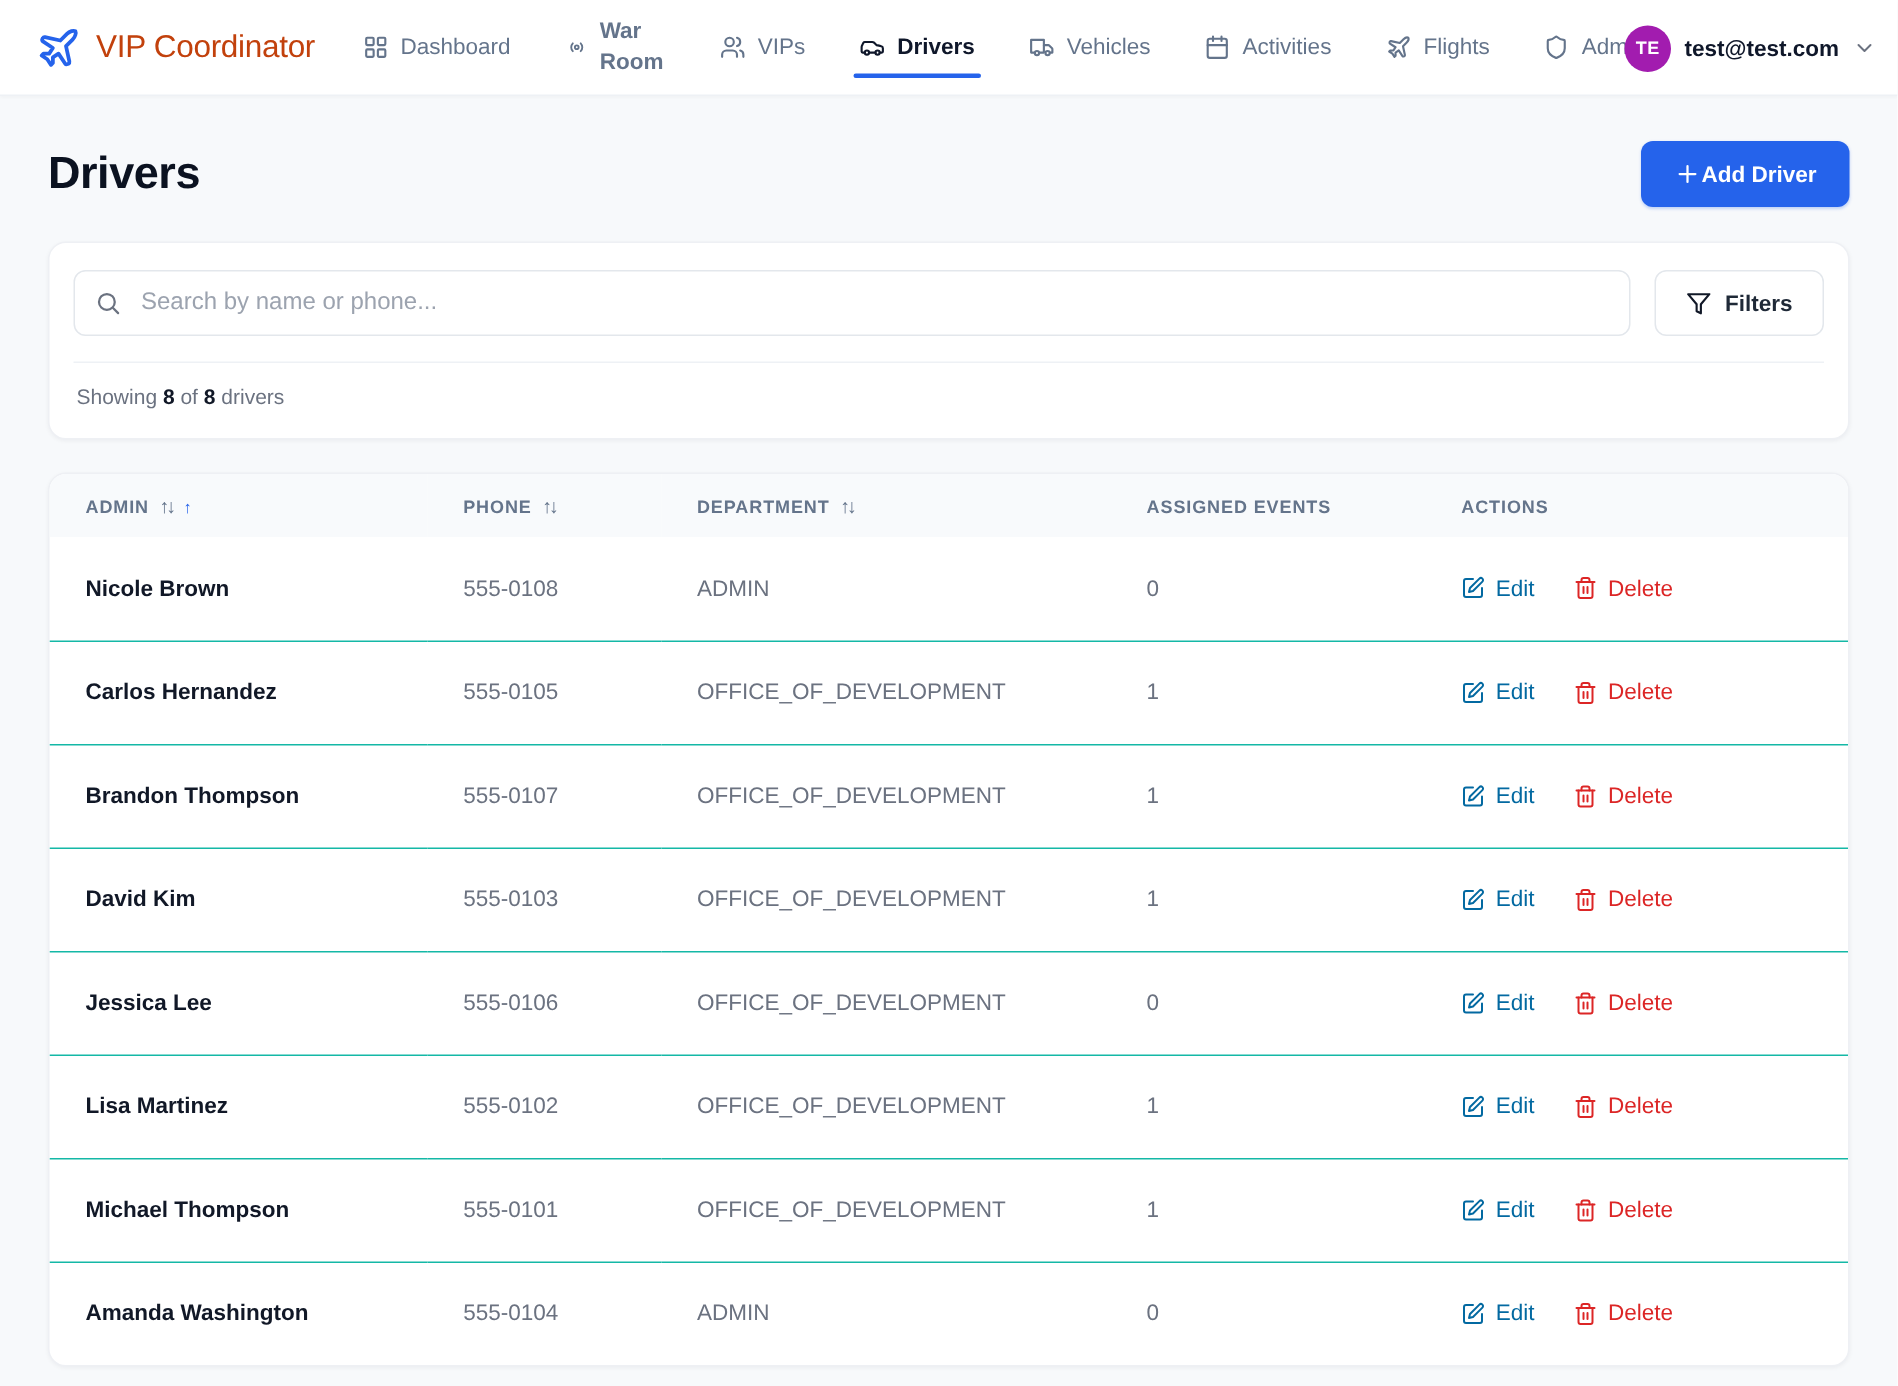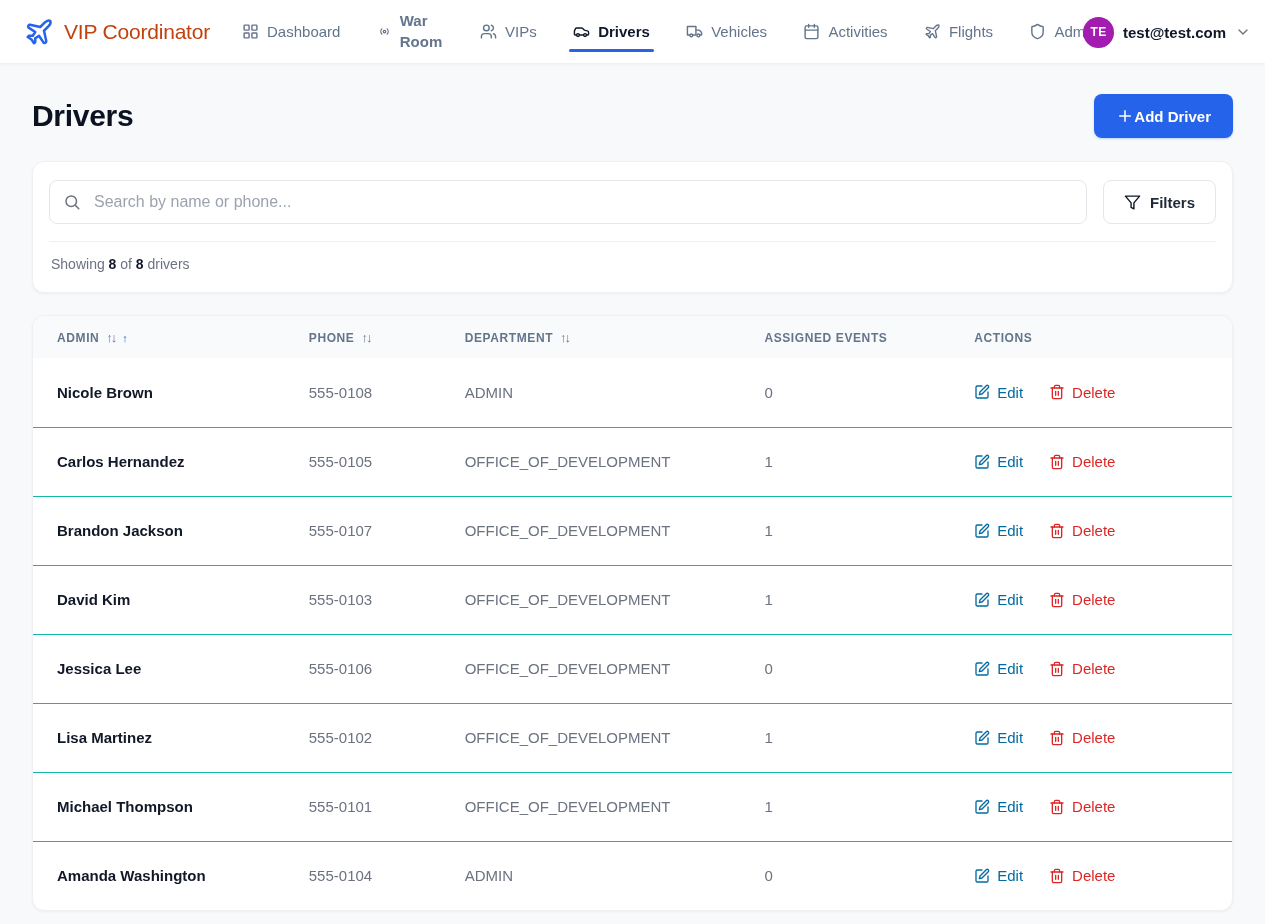--- a/index.html
+++ b/index.html
@@ -421,21 +421,21 @@
               <path d="M10 11v6M14 11v6"></path>
             </svg>
           </span>
           <span>Delete</span>
         </button>
       </div>
     </td>
   </tr>
 
   <tr>
-    <td class="cell-name">Brandon Jackson</td>
+    <td class="cell-name">Brandon Thompson</td>
     <td>555-0107</td>
     <td>OFFICE_OF_DEVELOPMENT</td>
     <td>1</td>
     <td>
       <div class="actions-wrap">
         <button class="link-action link-edit">
           <span>
             <svg width="16" height="16" viewBox="0 0 24 24" fill="none" stroke="currentColor" stroke-width="2" stroke-linecap="round" stroke-linejoin="round">
               <path d="M12 3H5a2 2 0 0 0-2 2v14a2 2 0 0 0 2 2h14a2 2 0 0 0 2-2v-7"></path>
               <path d="M18.4 2.6a2.1 2.1 0 1 1 3 3L12 15l-4 1 1-4Z"></path>

